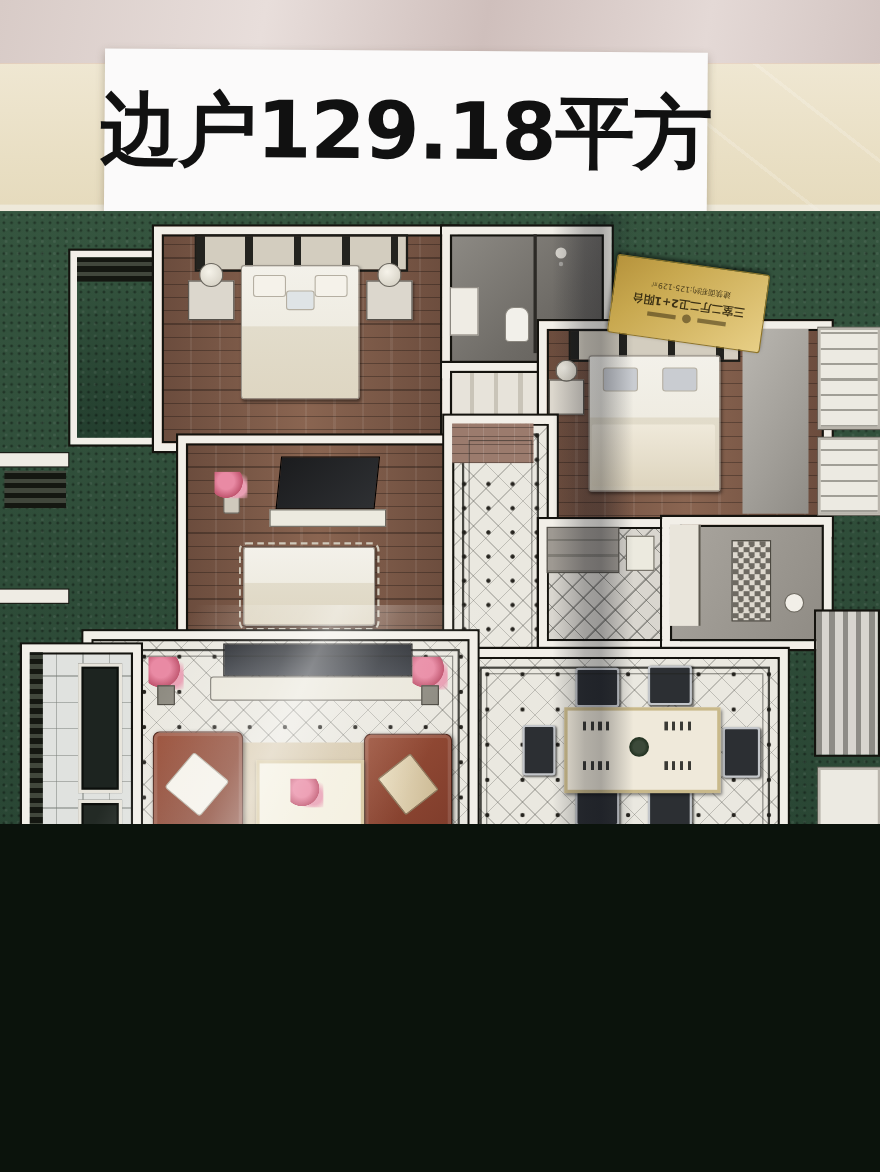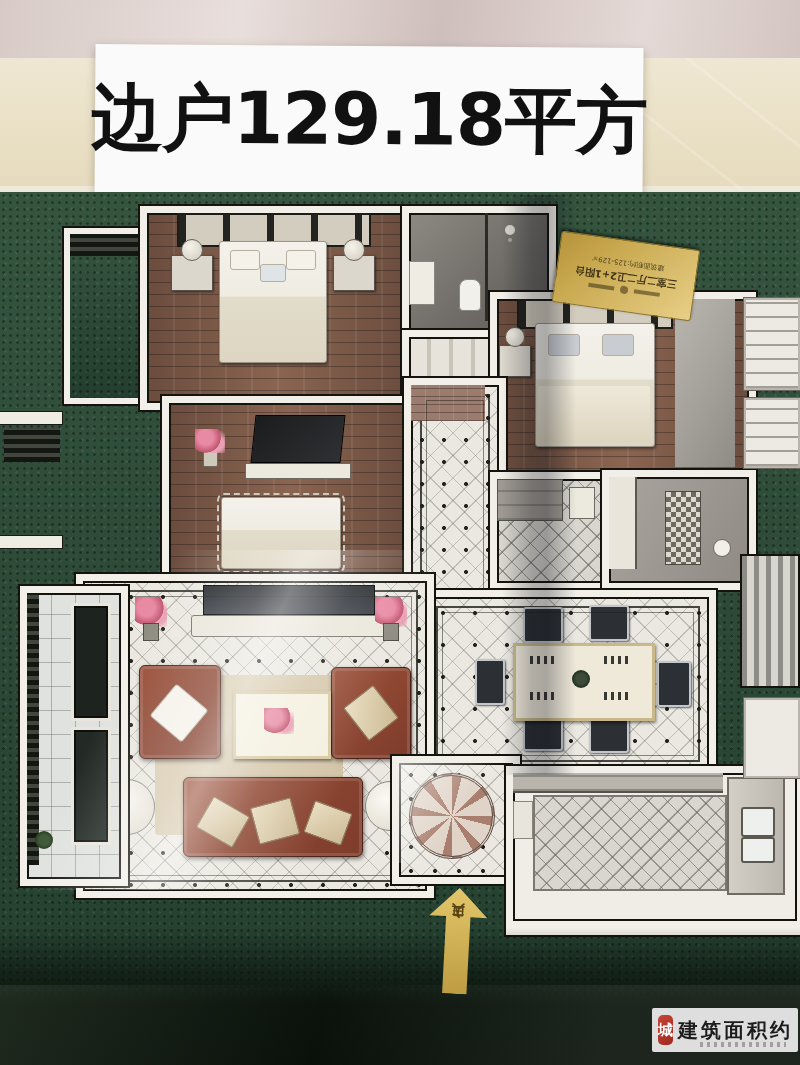--- a/index.html
+++ b/index.html
@@ -1,16 +1,16 @@
 <!DOCTYPE html>
 <html><head>
 <meta charset="utf-8">
 <style>
   html,body{margin:0;padding:0;background:#0b130c;}
-  #photo{position:relative;width:800px;height:1065px;overflow:hidden;
+  #photo{position:relative;width:800px;height:749px;overflow:hidden;
          font-family:"DejaVu Sans","Liberation Sans",sans-serif;background:#fdba74;}
   .a{position:absolute;}
   
   .marble{background:linear-gradient(100deg,#d8cbc7 0%,#e8dedb 30%,#cfbfbc 55%,#e4d9d6 80%,#d3c5c2 100%);}
   .wallbg{background:linear-gradient(180deg,#efe7d2,#e9dfc4 60%,#e5dabc);}
   .turf{background-color:#2c4937;
         background-image:radial-gradient(rgba(0,0,0,.35) 1px,transparent 1.6px),
                          radial-gradient(rgba(255,255,255,.07) 1px,transparent 1.6px),
                          linear-gradient(180deg,#35553f,#233e2e);
         background-size:7px 7px,11px 11px,100% 100%;}

